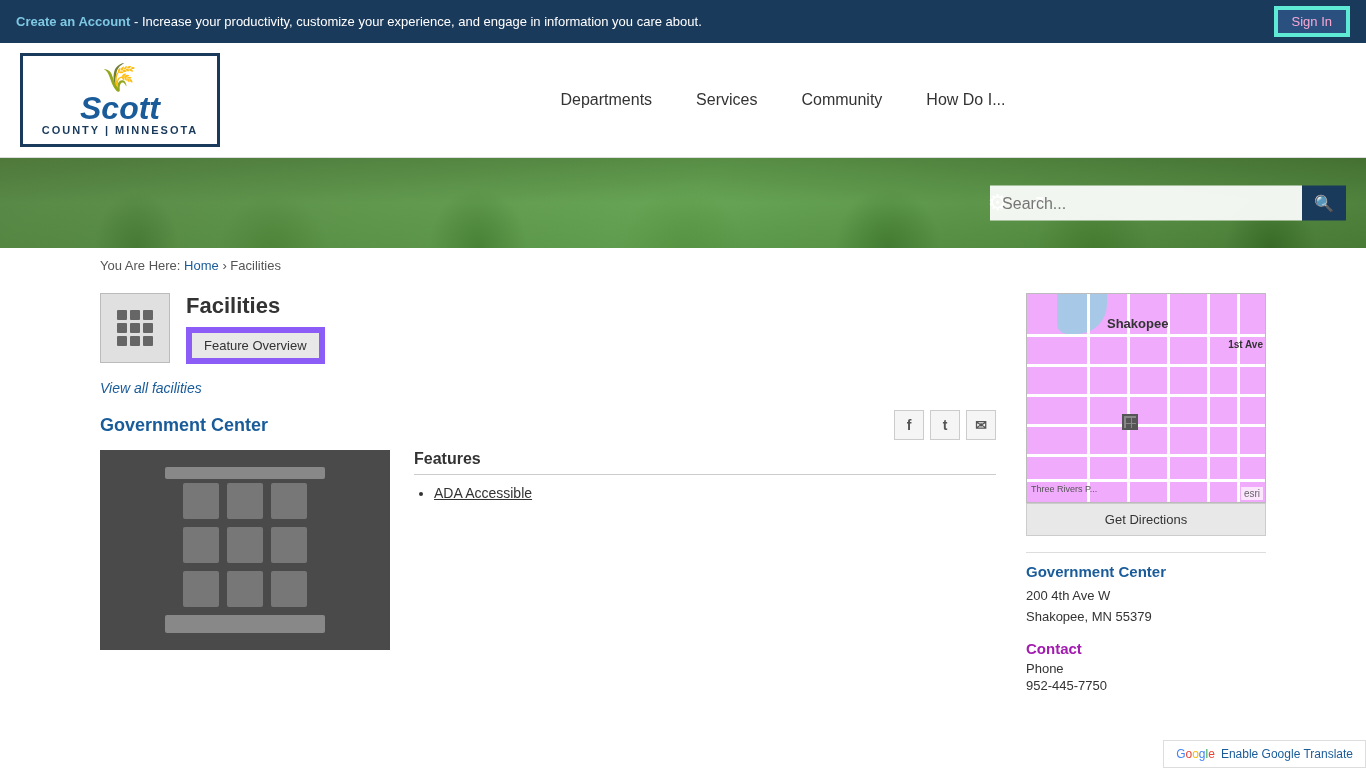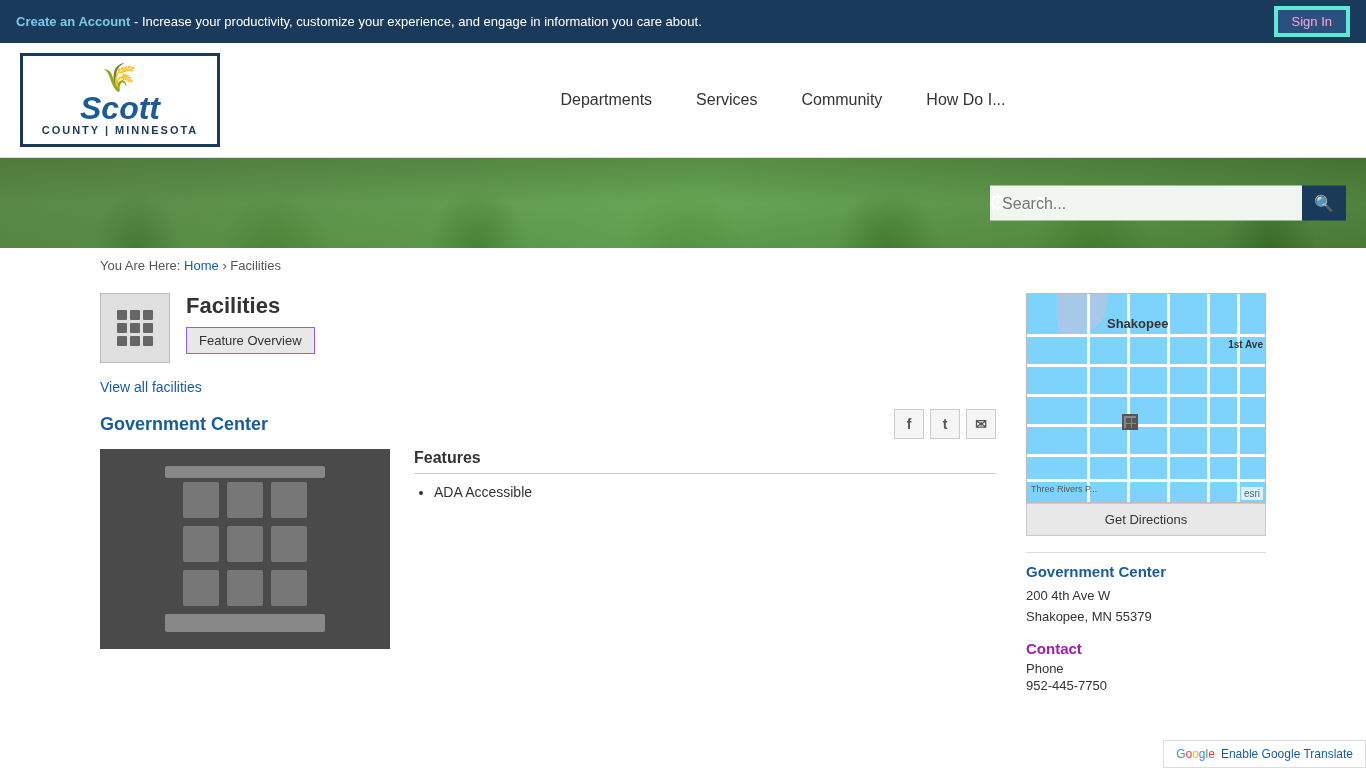--- a/index.html
+++ b/index.html
@@ -200,32 +200,33 @@
       border-radius: 1px;
     }
     .facility-title-area h1 {
       font-size: 22px;
       color: #333;
       margin-bottom: 8px;
       font-weight: bold;
     }
     .feature-overview-btn {
       background: #e8e8e8;
-      border: 1px solid #8b5cf6;
+      border: 6px solid #8b5cf6;
       padding: 5px 12px;
       font-size: 13px;
       cursor: pointer;
       color: #333;
     }
     .view-all-link {
       display: block;
       margin-bottom: 14px;
       color: #1a5c9a;
       text-decoration: none;
       font-size: 14px;
+      font-style: italic;
     }
 
     .facility-card-title {
       font-size: 18px;
       color: #1a5c9a;
       font-weight: bold;
       margin-bottom: 10px;
       display: flex;
       align-items: center;
       justify-content: space-between;
@@ -303,20 +304,21 @@
       color: #333;
       border-bottom: 1px solid #ccc;
       padding-bottom: 6px;
       margin-bottom: 10px;
     }
     .features-list {
       list-style: disc;
       padding-left: 20px;
       font-size: 14px;
       color: #333;
+      text-decoration: underline;
     }
     .features-list li { margin-bottom: 4px; }
 
     
     .sidebar {
       width: 240px;
       flex-shrink: 0;
     }
     .map-container {
       width: 240px;
@@ -324,21 +326,21 @@
       background: #d4e8c2;
       border: 1px solid #bbb;
       position: relative;
       overflow: hidden;
       margin-bottom: 0;
     }
     
     .map-bg {
       width: 100%;
       height: 100%;
-      background: #7dd3fc;
+      background: #f0abfc;
       position: relative;
     }
     .map-road-h {
       position: absolute;
       height: 3px;
       background: #fff;
       left: 0; right: 0;
     }
     .map-road-v {
       position: absolute;

